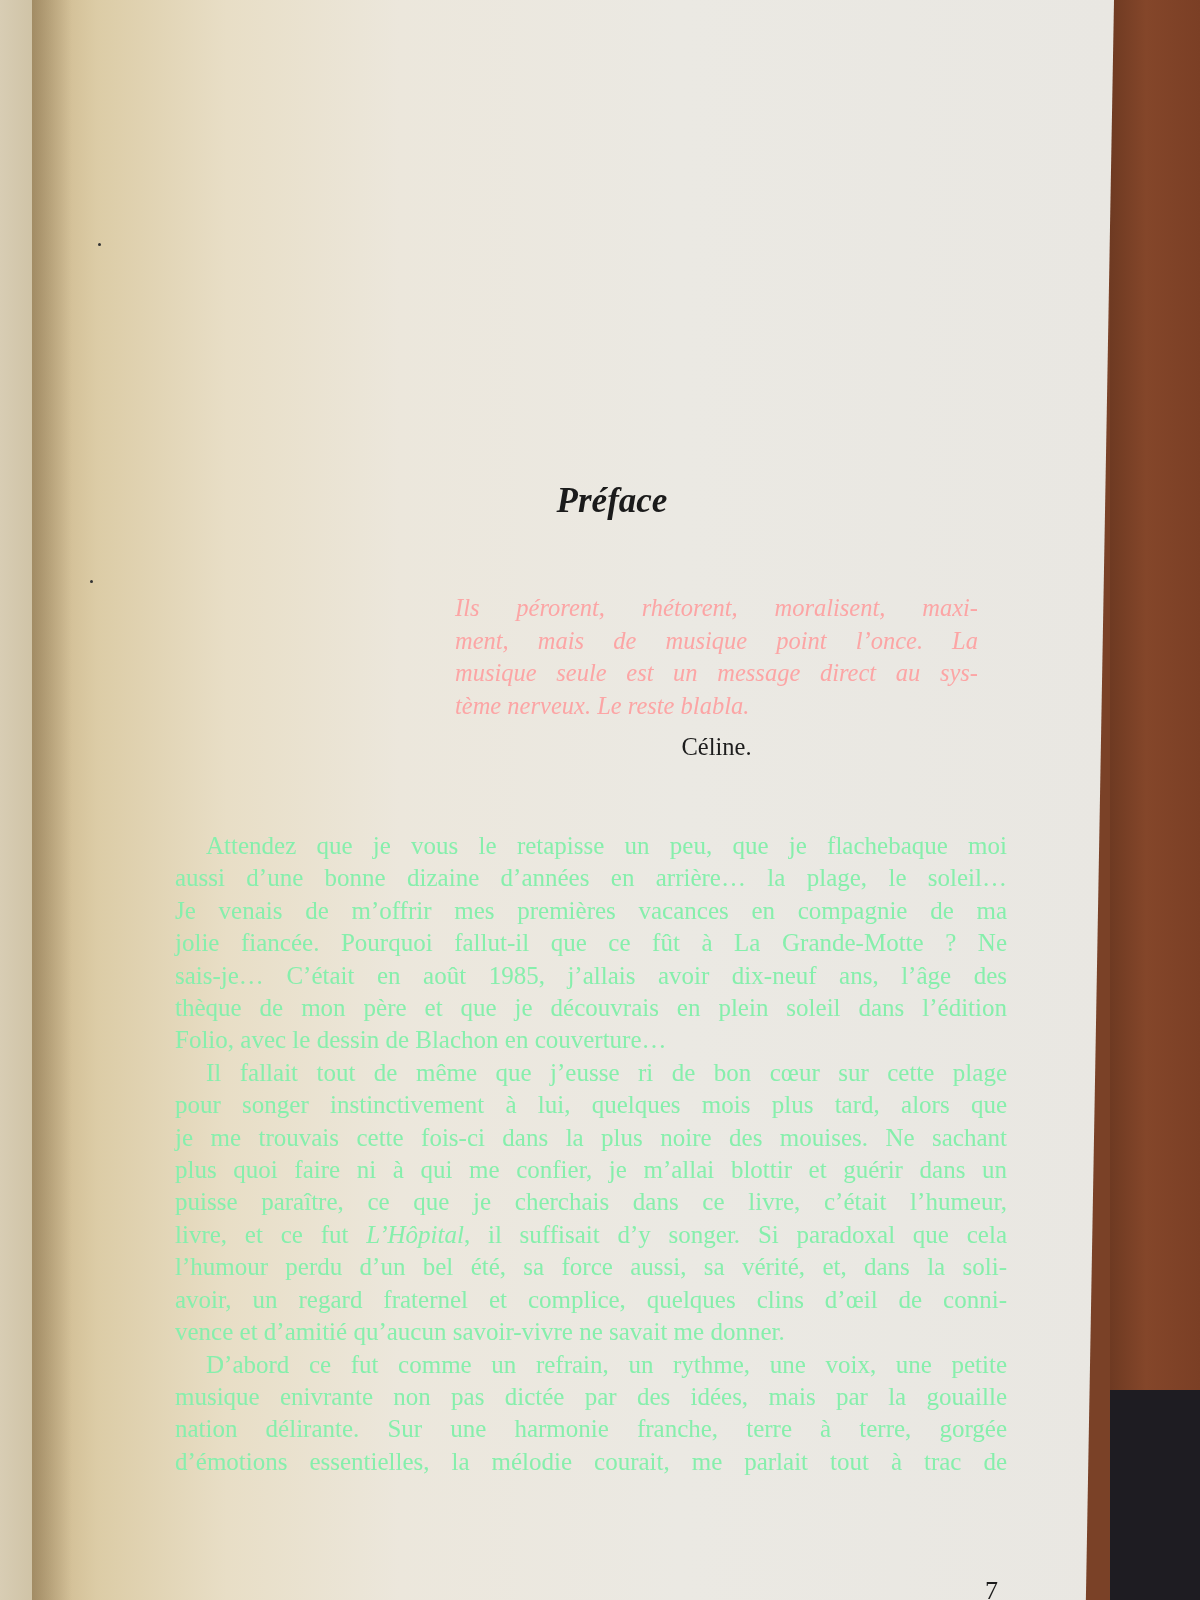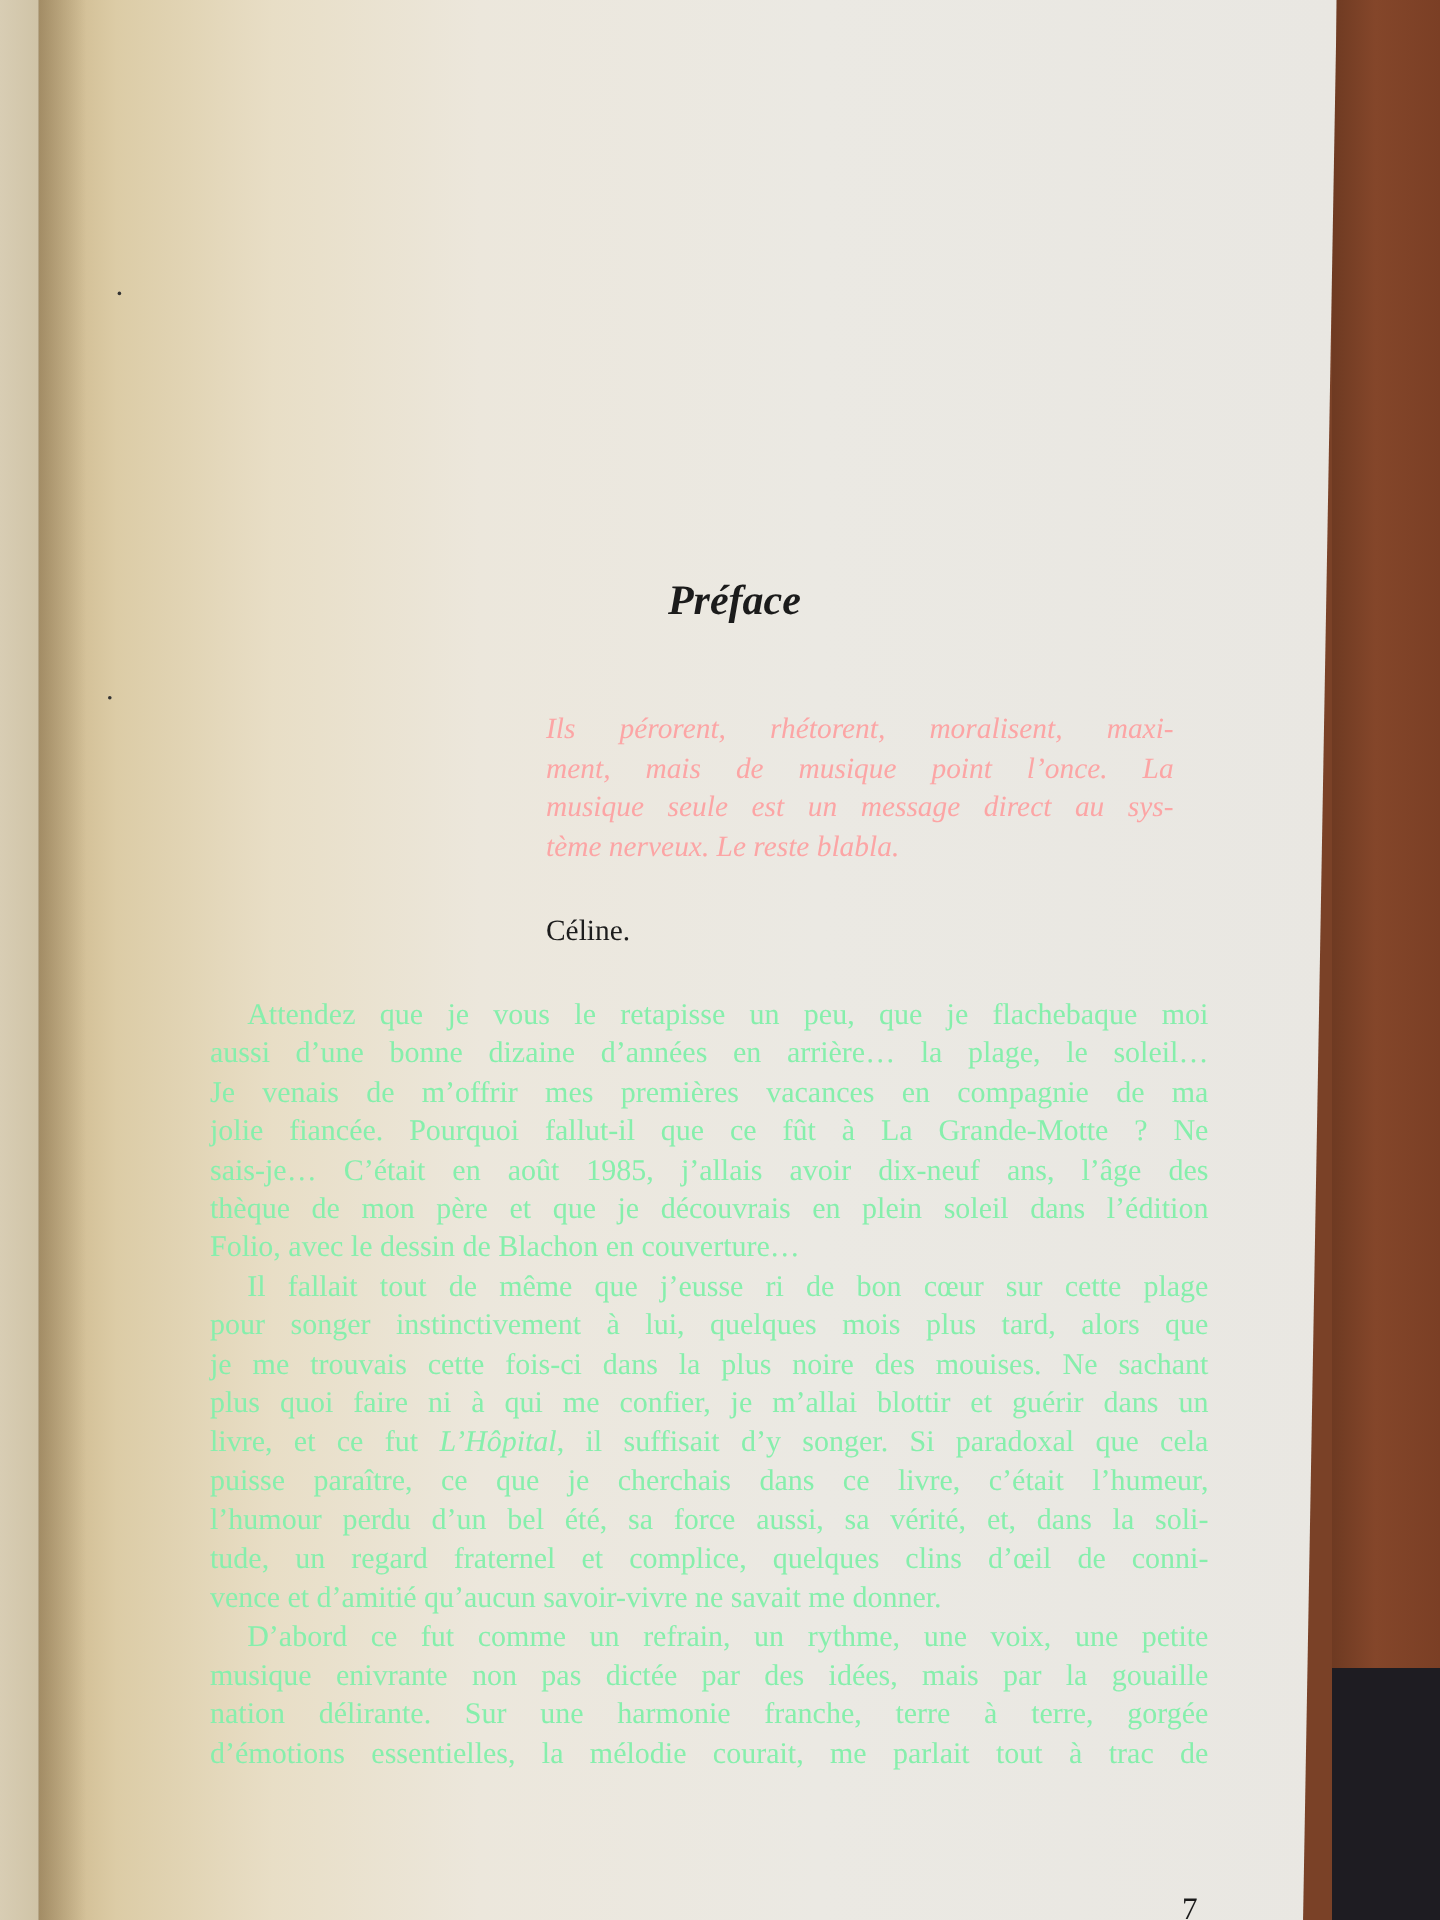--- a/index.html
+++ b/index.html
@@ -34,21 +34,21 @@
     font-style: italic; font-size: 35px; color: #1b1b1b;
   }
   .epigraph {
     position: absolute; left: 455px; top: 592px; width: 523px;
     font-style: italic; font-size: 24.5px; line-height: 32.5px; color: #fca5a5;
     text-align: justify;
   }
   .epigraph .ln { display: block; text-align-last: justify; }
   .epigraph .ln.last { text-align-last: left; }
   .attribution {
-    position: absolute; left: 455px; top: 762px; width: 523px; text-align: left;
+    position: absolute; left: 455px; top: 733px; width: 523px; text-align: center;
     font-size: 24.5px; color: #1d1d1d;
   }
   .body {
     position: absolute; left: 175px; top: 830px; width: 832px;
     font-size: 25px; line-height: 32.4px; color: #86efac; font-family: Liberation Serif, serif;
   }
   .body .ln { display: block; text-align: justify; text-align-last: justify; white-space: nowrap; }
   .body .ln.last { text-align-last: left; }
   .body .ln.ind { text-indent: 31px; }
   .body em { font-style: italic; }
@@ -85,24 +85,24 @@
   <span class="ln">Je venais de m’offrir mes premières vacances en compagnie de ma</span>
   <span class="ln">jolie fiancée. Pourquoi fallut-il que ce fût à La Grande-Motte ? Ne</span>
   <span class="ln">sais-je… C’était en août 1985, j’allais avoir dix-neuf ans, l’âge des</span>
   <span class="ln">thèque de mon père et que je découvrais en plein soleil dans l’édition</span>
   <span class="ln last">Folio, avec le dessin de Blachon en couverture…</span>
 
   <span class="ln ind">Il fallait tout de même que j’eusse ri de bon cœur sur cette plage</span>
   <span class="ln">pour songer instinctivement à lui, quelques mois plus tard, alors que</span>
   <span class="ln">je me trouvais cette fois-ci dans la plus noire des mouises. Ne sachant</span>
   <span class="ln">plus quoi faire ni à qui me confier, je m’allai blottir et guérir dans un</span>
+  <span class="ln">puisse paraître, ce que je cherchais dans ce livre, c’était l’humeur,</span>
   <span class="ln"><span>livre, et ce fut </span><em>L’Hôpital</em><span>, il suffisait d’y songer. Si paradoxal que cela</span></span>
-  <span class="ln">puisse paraître, ce que je cherchais dans ce livre, c’était l’humeur,</span>
   <span class="ln">l’humour perdu d’un bel été, sa force aussi, sa vérité, et, dans la soli-</span>
-  <span class="ln">tude, un regard fraternel et complice, quelques clins d’œil de conni-</span>
+  <span class="ln">avoir, un regard fraternel et complice, quelques clins d’œil de conni-</span>
   <span class="ln last">vence et d’amitié qu’aucun savoir-vivre ne savait me donner.</span>
 
   <span class="ln ind">D’abord ce fut comme un refrain, un rythme, une voix, une petite</span>
   <span class="ln">musique enivrante non pas dictée par des idées, mais par la gouaille</span>
   <span class="ln">nation délirante. Sur une harmonie franche, terre à terre, gorgée</span>
   <span class="ln">d’émotions essentielles, la mélodie courait, me parlait tout à trac de</span>
 </div>
 
 <div class="folio">7</div>
 

